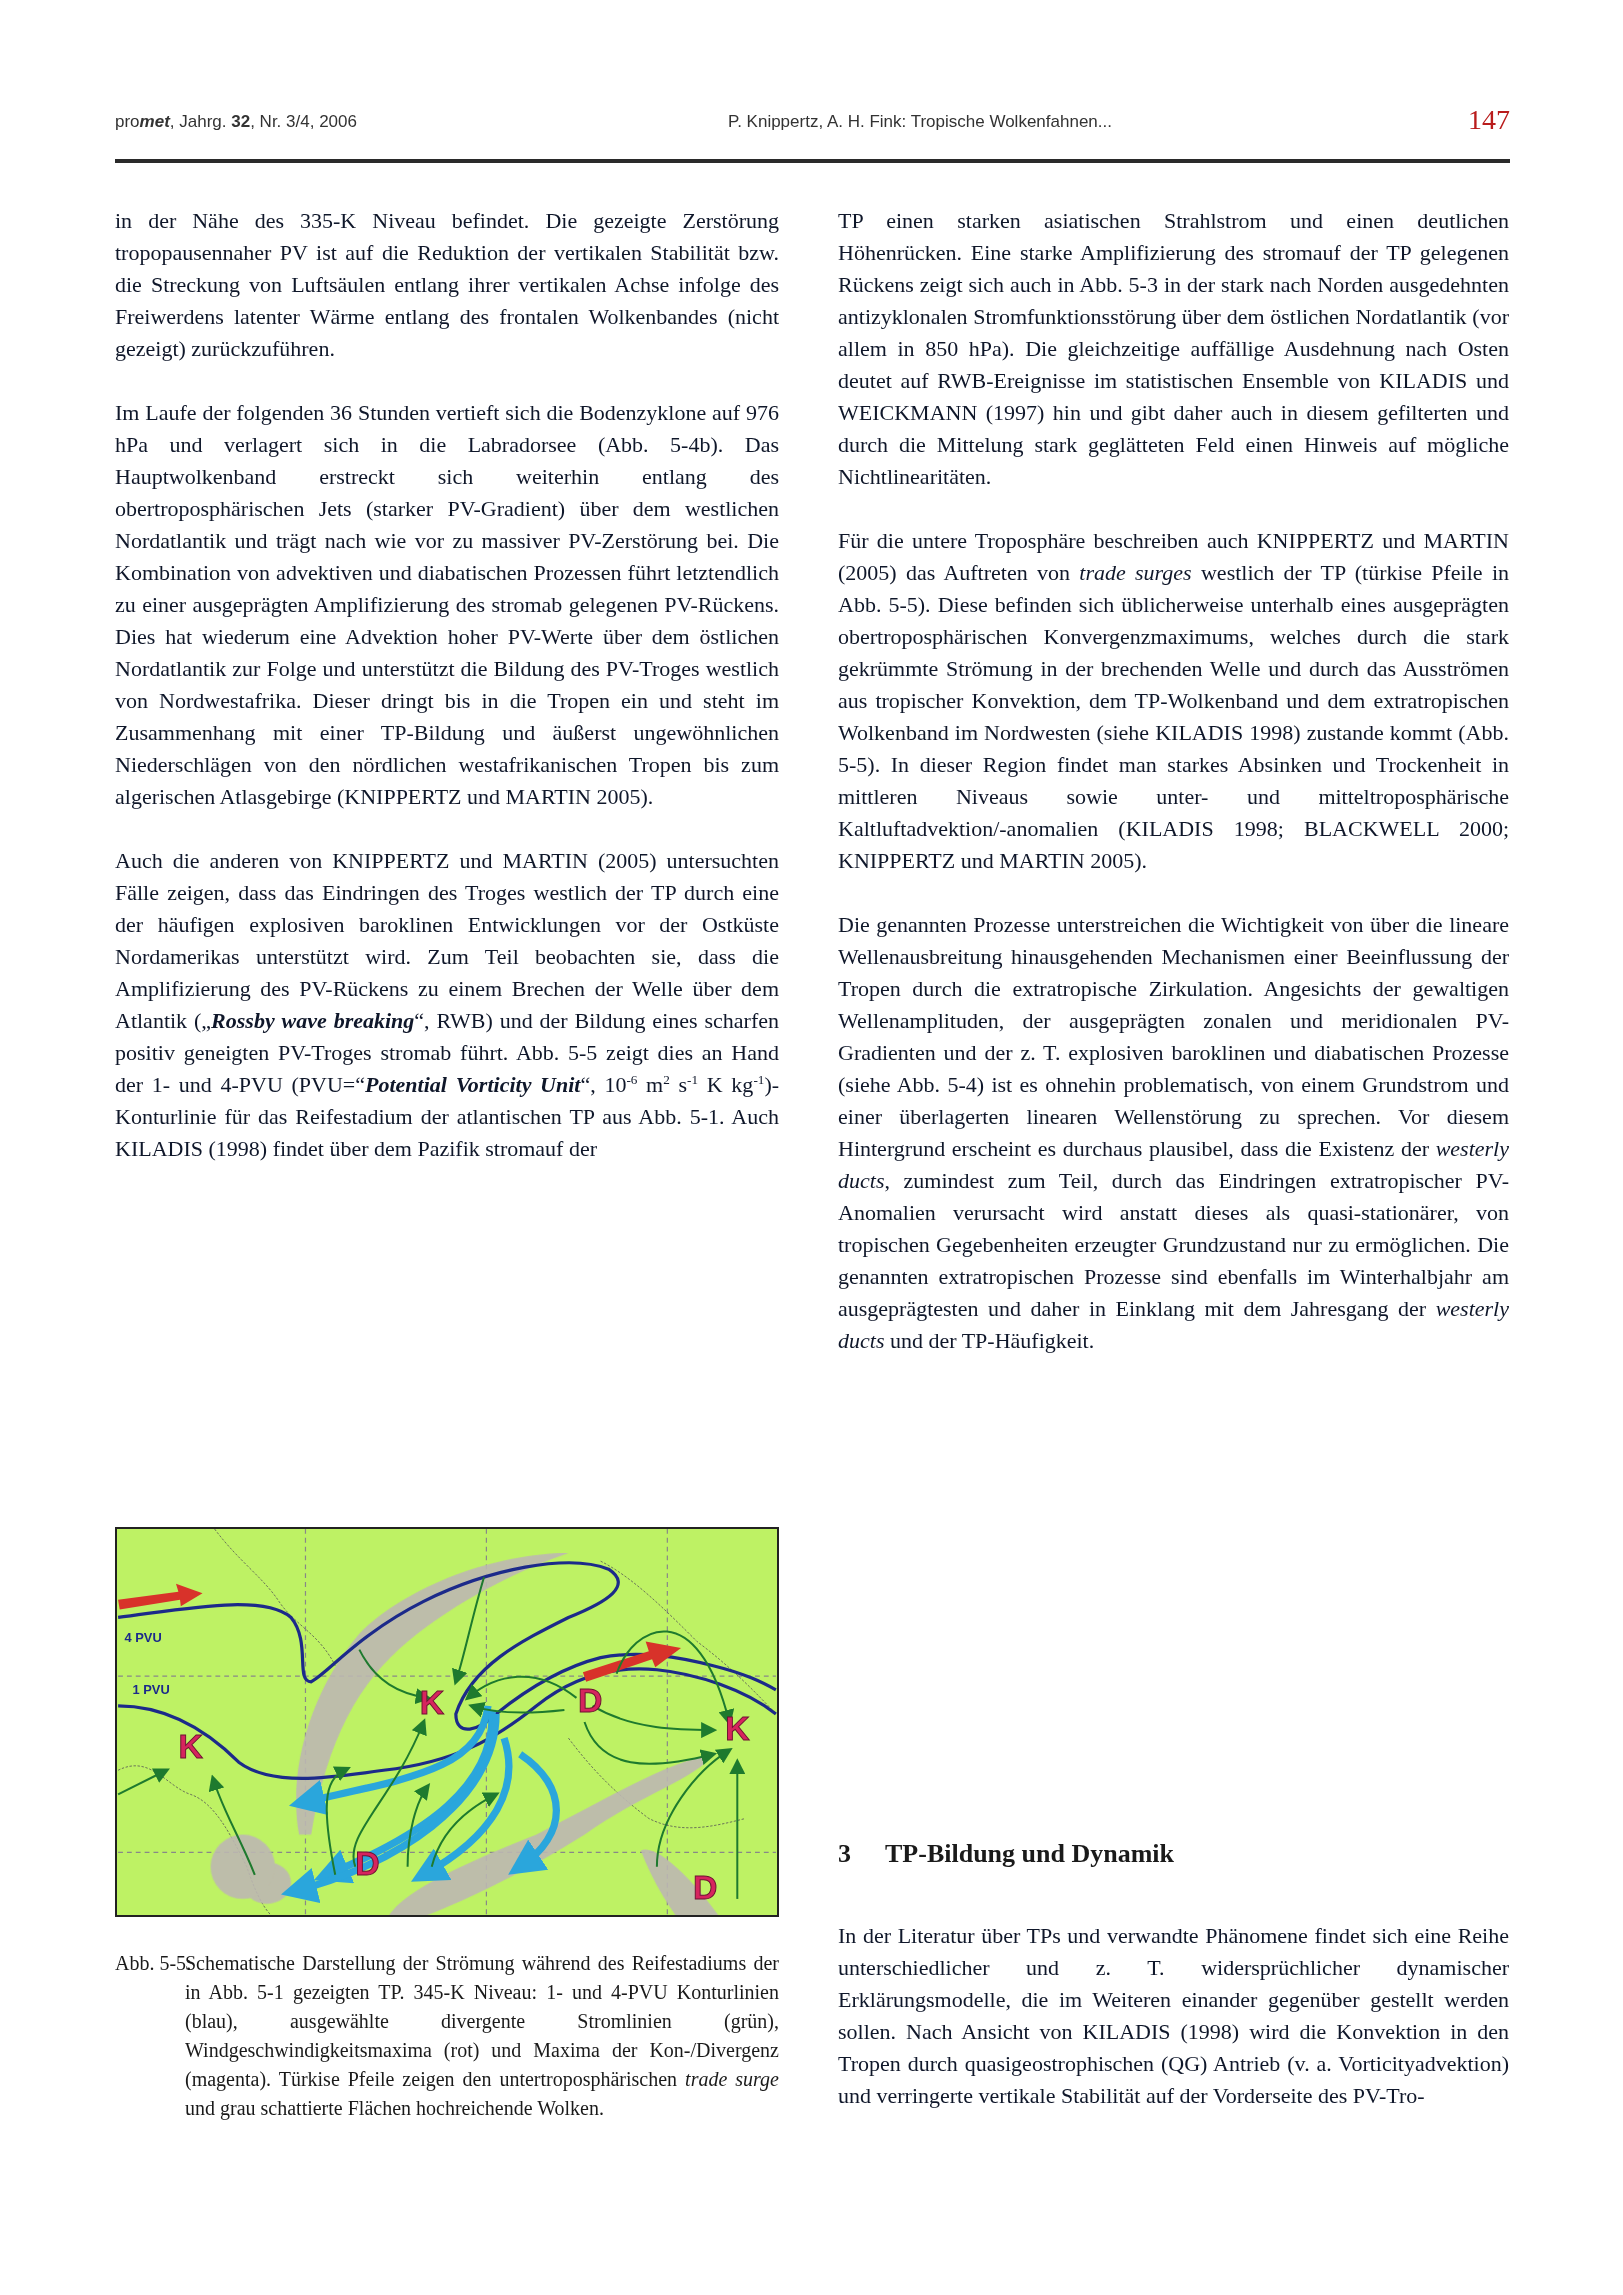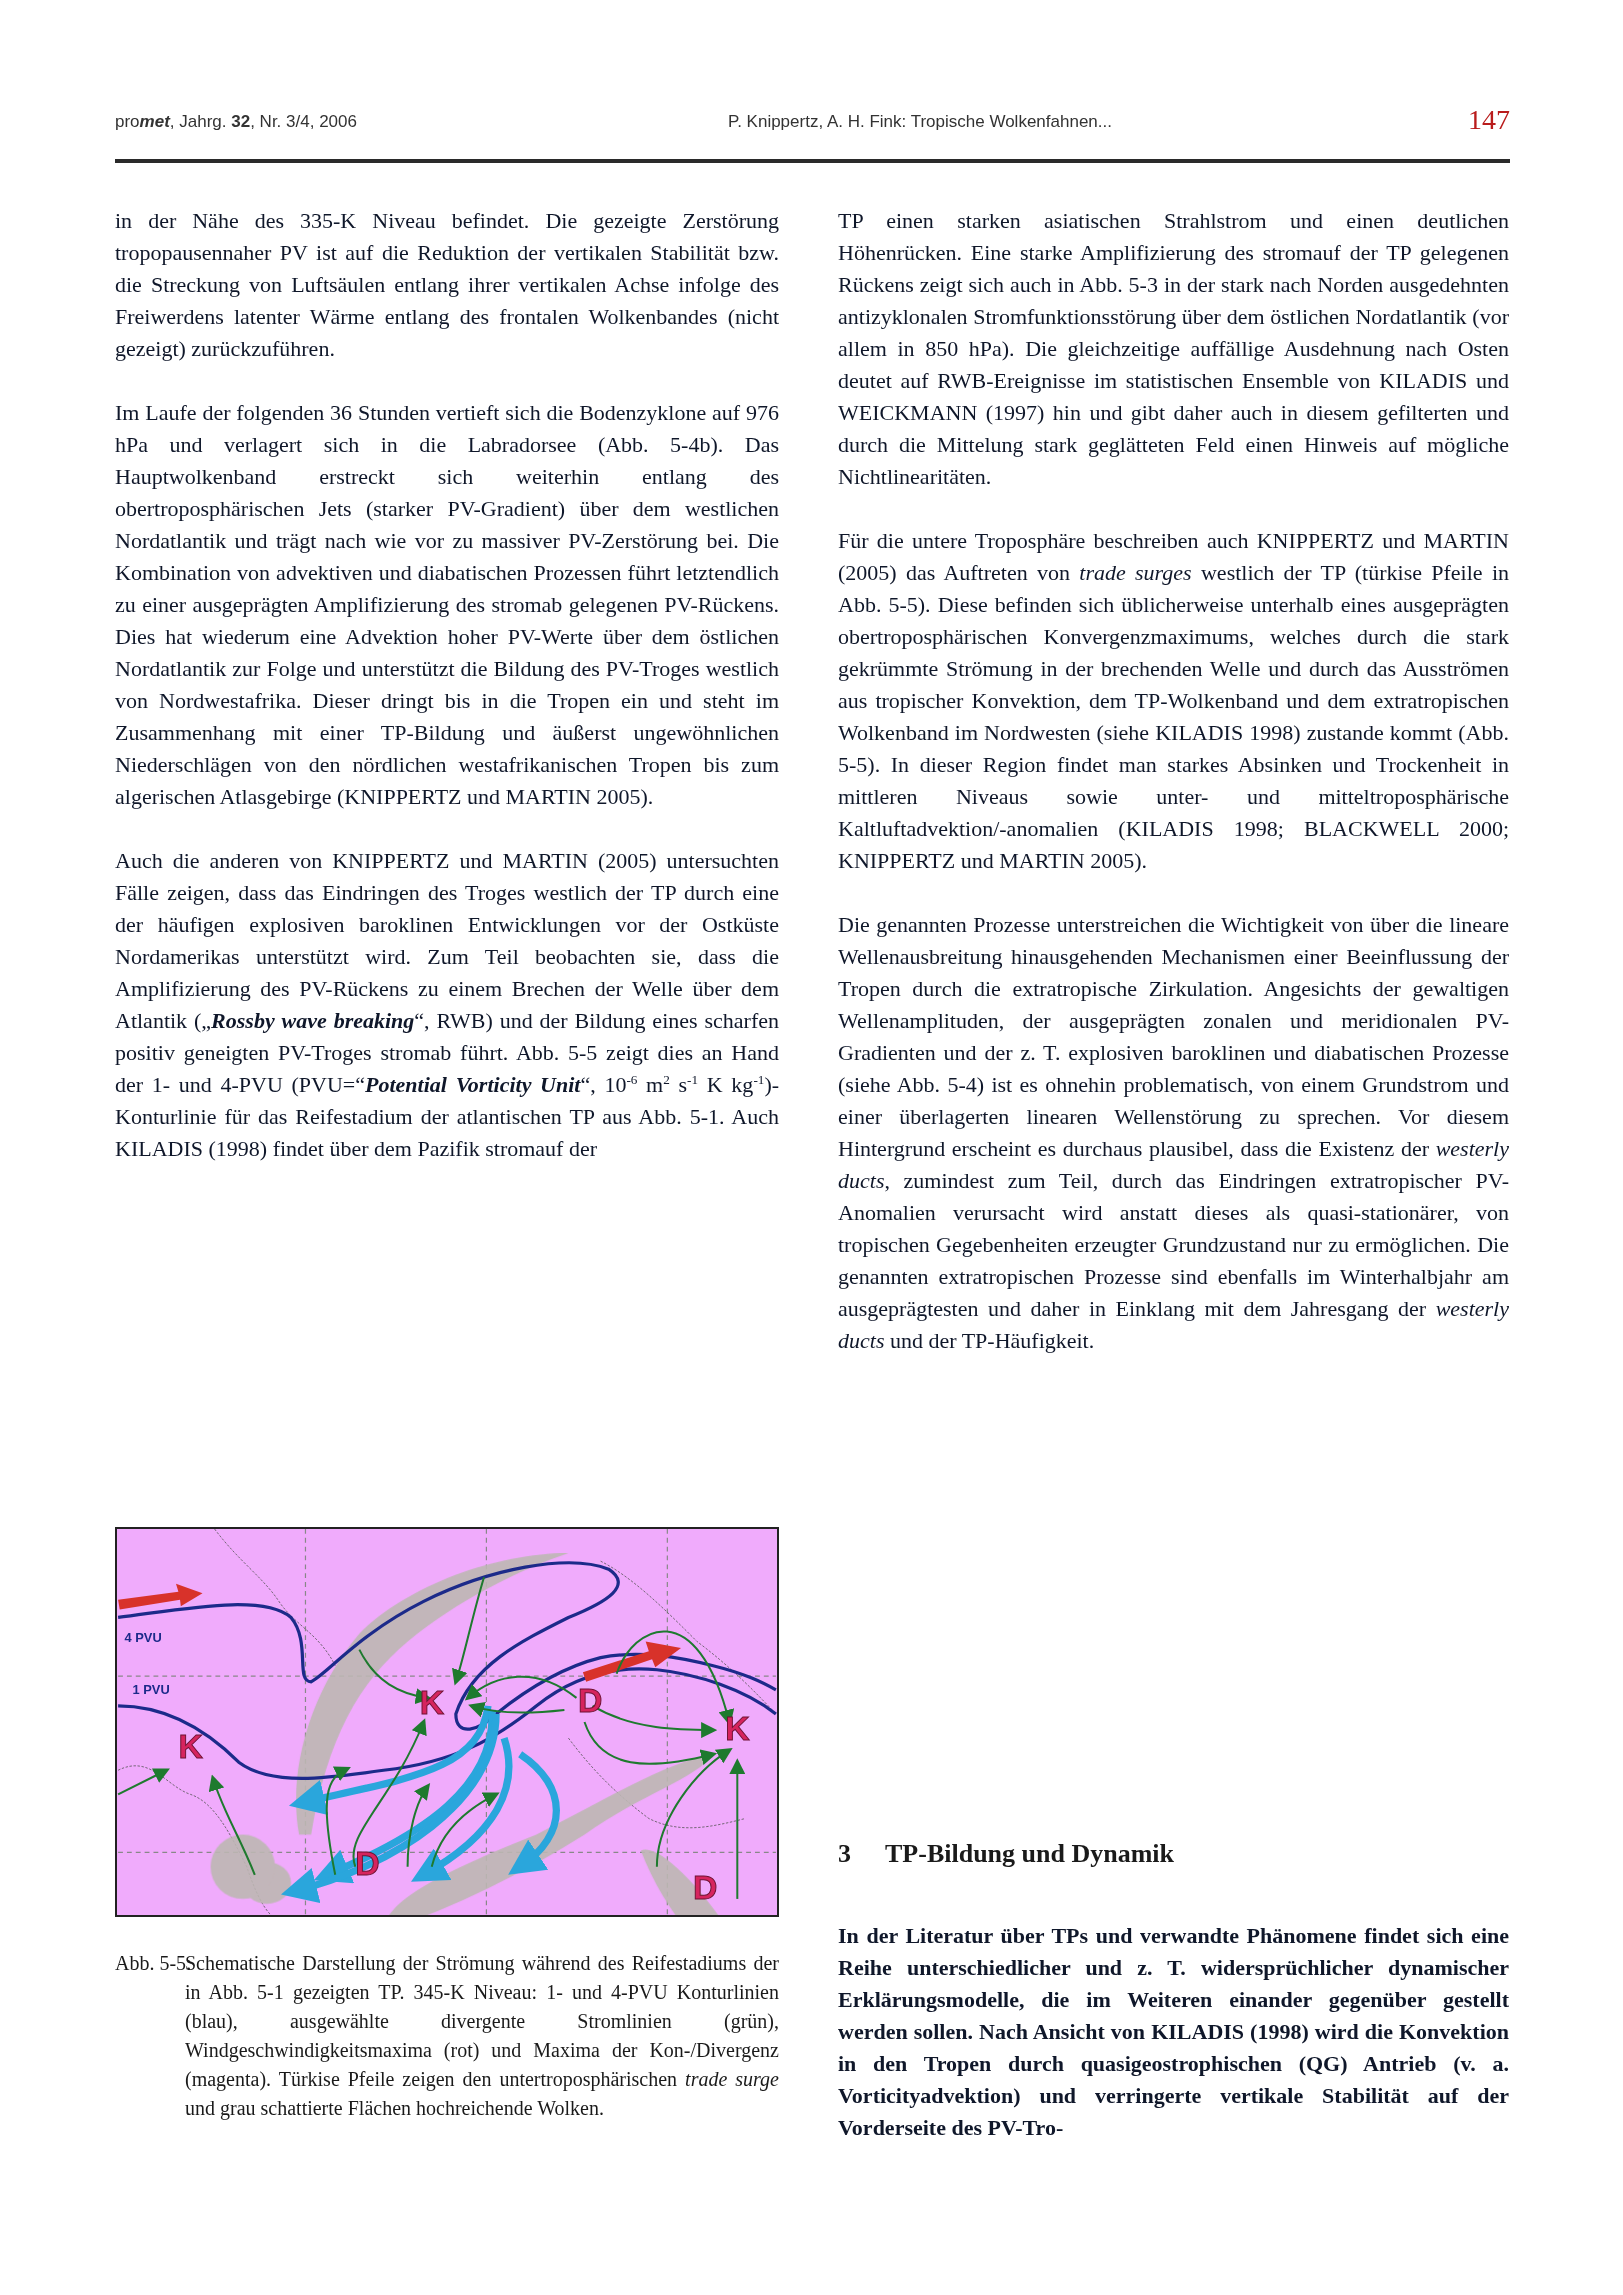--- a/index.html
+++ b/index.html
@@ -6,28 +6,28 @@
   body { width:1624px; height:2295px; position:relative; overflow:hidden; color:#1a1a1a; }
   .hdr { position:absolute; top:104px; left:115px; width:1395px; height:49px; font-family:"Liberation Sans", sans-serif; }
   .hdr-left { position:absolute; left:0; top:8px; font-size:17px; color:#333; }
   .hdr-mid { position:absolute; left:613px; top:8px; font-size:17px; color:#333; }
   .hdr-page { position:absolute; right:0; top:0; font-family:"Liberation Serif", serif; font-size:28px; color:#b91c1c; }
   .hdr-rule { position:absolute; top:159px; left:115px; width:1395px; height:4px; background:#2a2a2a; }
   .col { position:absolute; font-family:"Liberation Serif", serif; font-size:22px; line-height:32px; text-align:justify; color:#0f172a; }
   .col-left { left:115px; top:205px; width:664px; }
   .col-right { left:838px; top:205px; width:671px; }
   .col p { margin:0 0 32px 0; hyphens:manual; }
-  .figure { position:absolute; left:115px; top:1527px; width:664px; height:390px; border:2.4px solid #222; box-sizing:border-box; background:#f0abfc; overflow:hidden; }
+  .figure { position:absolute; left:115px; top:1527px; width:664px; height:390px; border:2.4px solid #222; box-sizing:border-box; background:#bef264; overflow:hidden; }
   .figure svg { display:block; width:100%; height:100%; }
   .caption { position:absolute; left:115px; top:1949px; width:664px; font-family:"Liberation Serif", serif; font-size:20px; line-height:29px; color:#1a1a1a; }
   .caption-label { position:absolute; left:0; top:0; }
   .caption-text { margin-left:70px; text-align:justify; }
   .sec { position:absolute; left:838px; top:1839px; font-family:"Liberation Serif", serif; font-weight:bold; font-size:26px; }
   .sec-num { display:inline-block; width:47px; }
-  .col-right-bottom { left:838px; top:1920px; width:671px;font-weight:bold; }
+  .col-right-bottom { left:838px; top:1920px; width:671px; }
   i { font-style:italic; }
   sup { font-size:60%; vertical-align:super; line-height:0; }
 </style>
 </head>
 <body>
 
 <div class="hdr">
   <span class="hdr-left"><span>pro</span><b><i>met</i></b><span>, Jahrg. </span><b>32</b><span>, Nr. 3/4, 2006</span></span>
   <span class="hdr-mid">P. Knippertz, A. H. Fink: Tropische Wolkenfahnen...</span>
   <span class="hdr-page">147</span>

